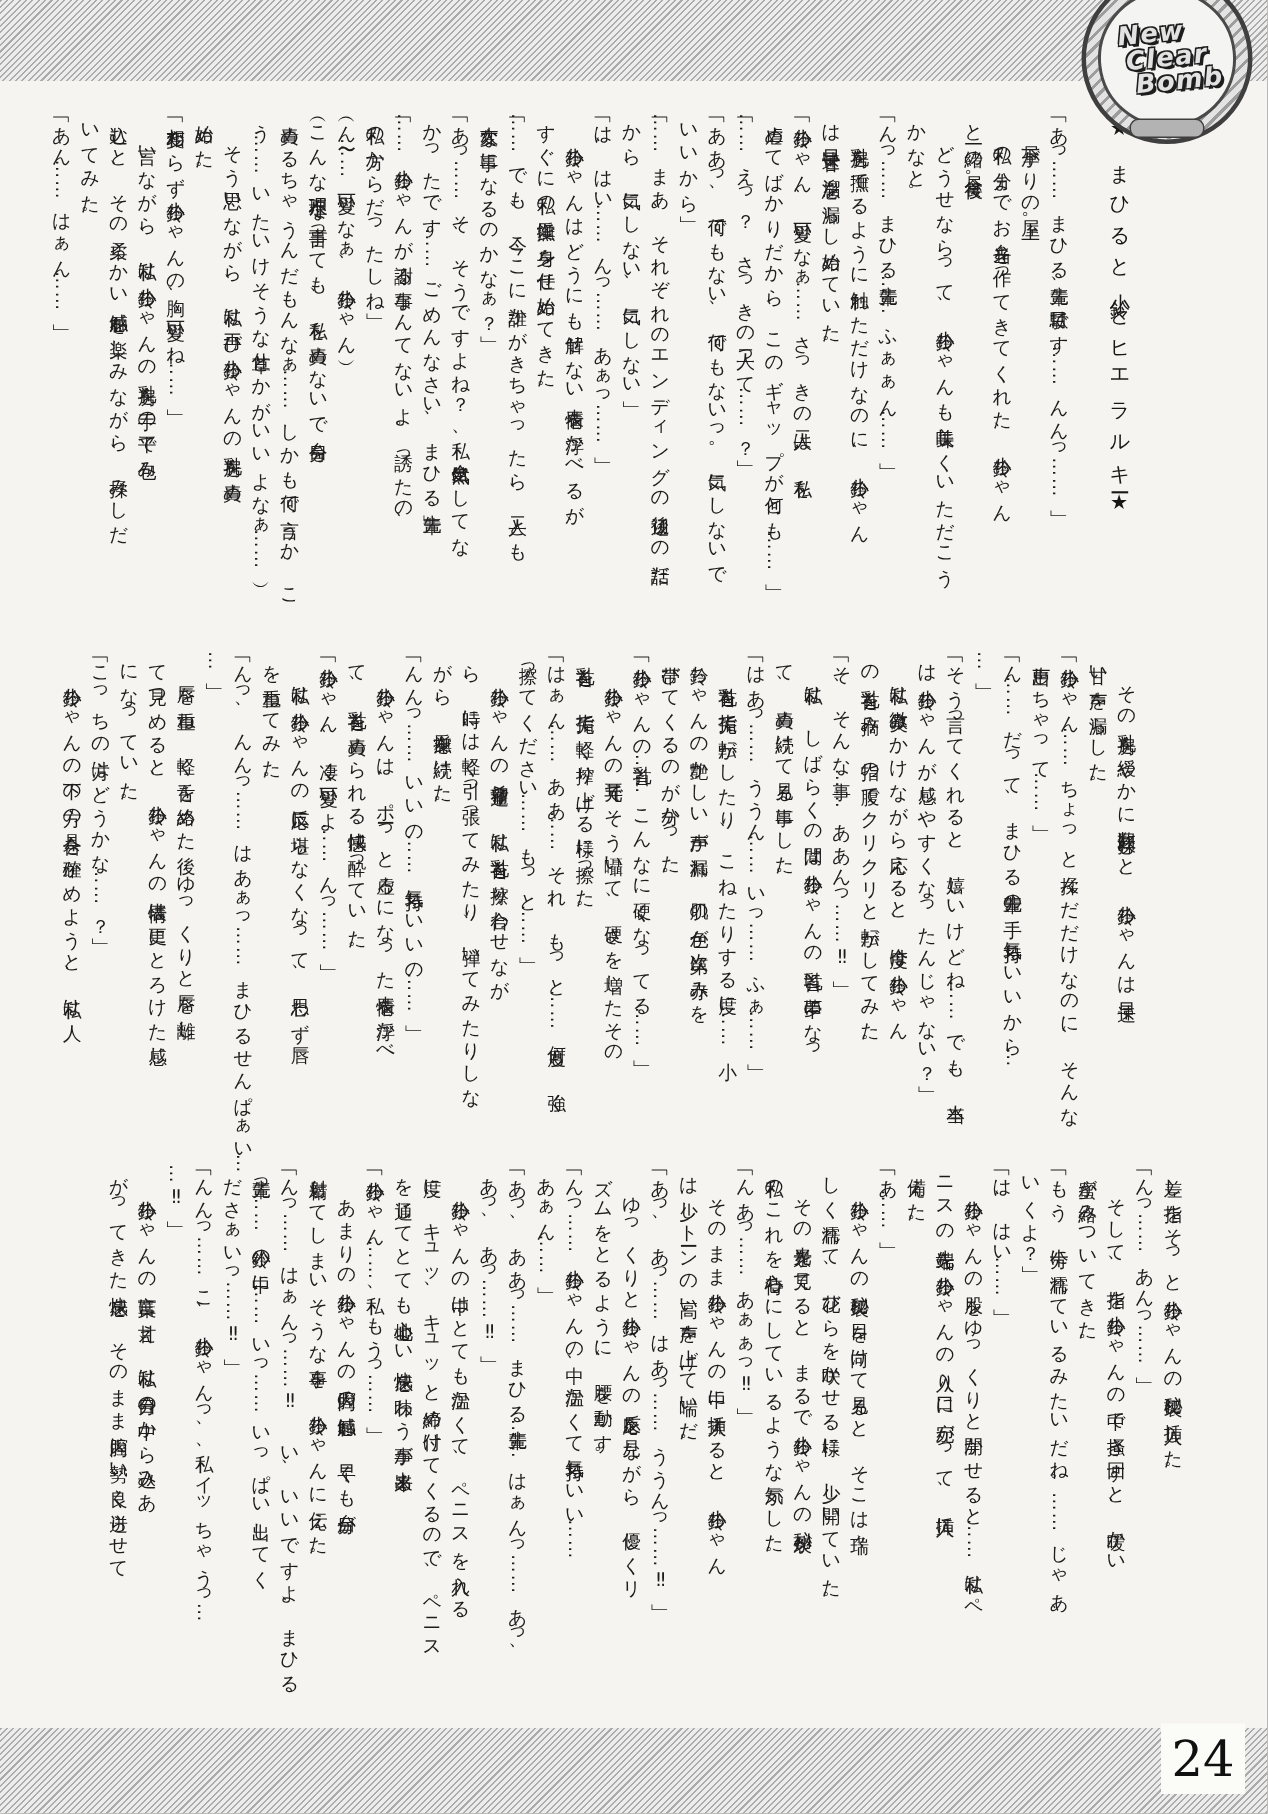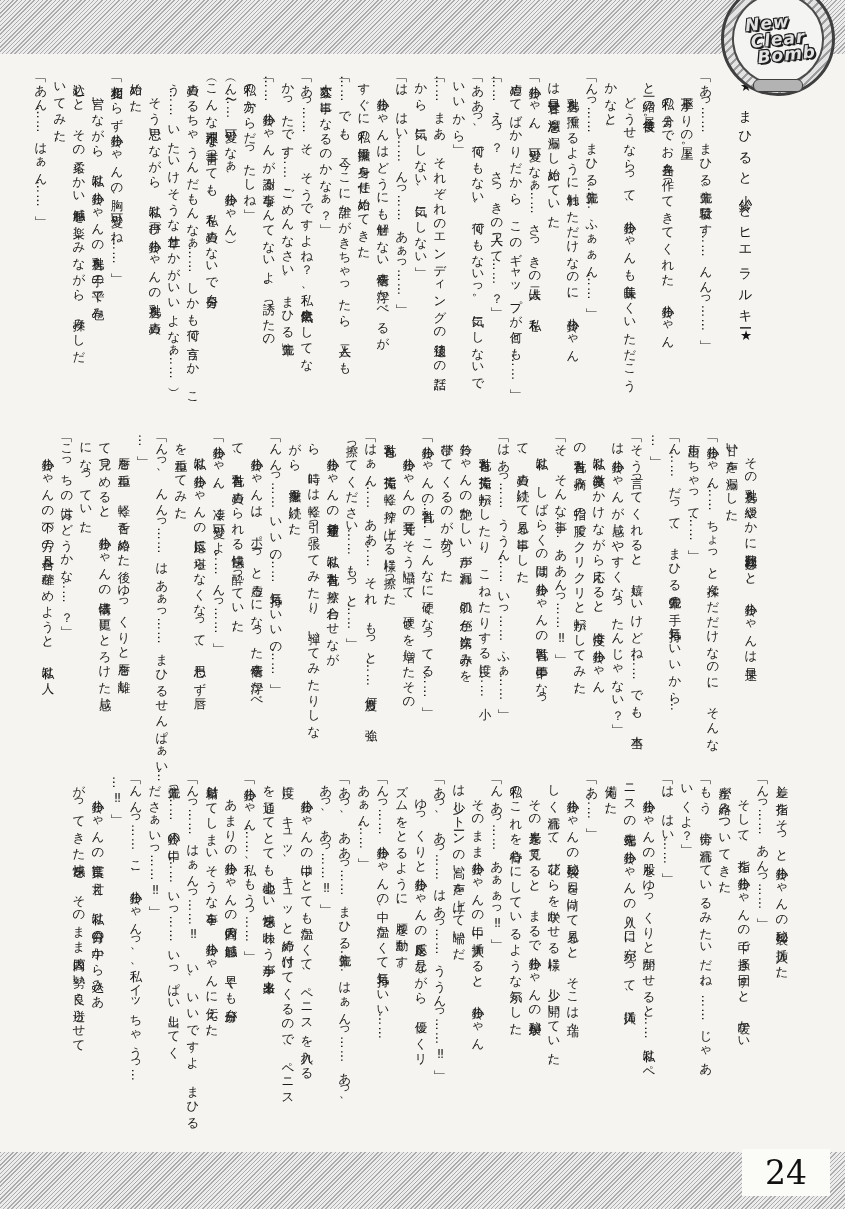--- a/index.html
+++ b/index.html
@@ -55,21 +55,21 @@
     writing-mode:vertical-rl;
     font-size:12.5px;letter-spacing:0.1em;line-height:19px;
     color:#1c1c1c;
   }
   .vband p{margin:0;padding:0;white-space:nowrap;}
   .band1{top:74px;right:129px;}
   .band2{top:434px;right:84px;}
   .band3{top:776px;right:53px;}
   
   .pagenum-box{
-    position:absolute;right:15px;bottom:13px;width:88px;height:47px;
+    position:absolute;right:15px;bottom:13px;width:56px;height:47px;
     background:#fbfbf8;z-index:6;
     display:flex;align-items:center;justify-content:center;
   }
   .pagenum-box span{
     font-family:"DejaVu Serif","Liberation Serif",serif;
     font-size:33px;color:#101010;line-height:1;
   }
 </style>
 </head>
 <body>

